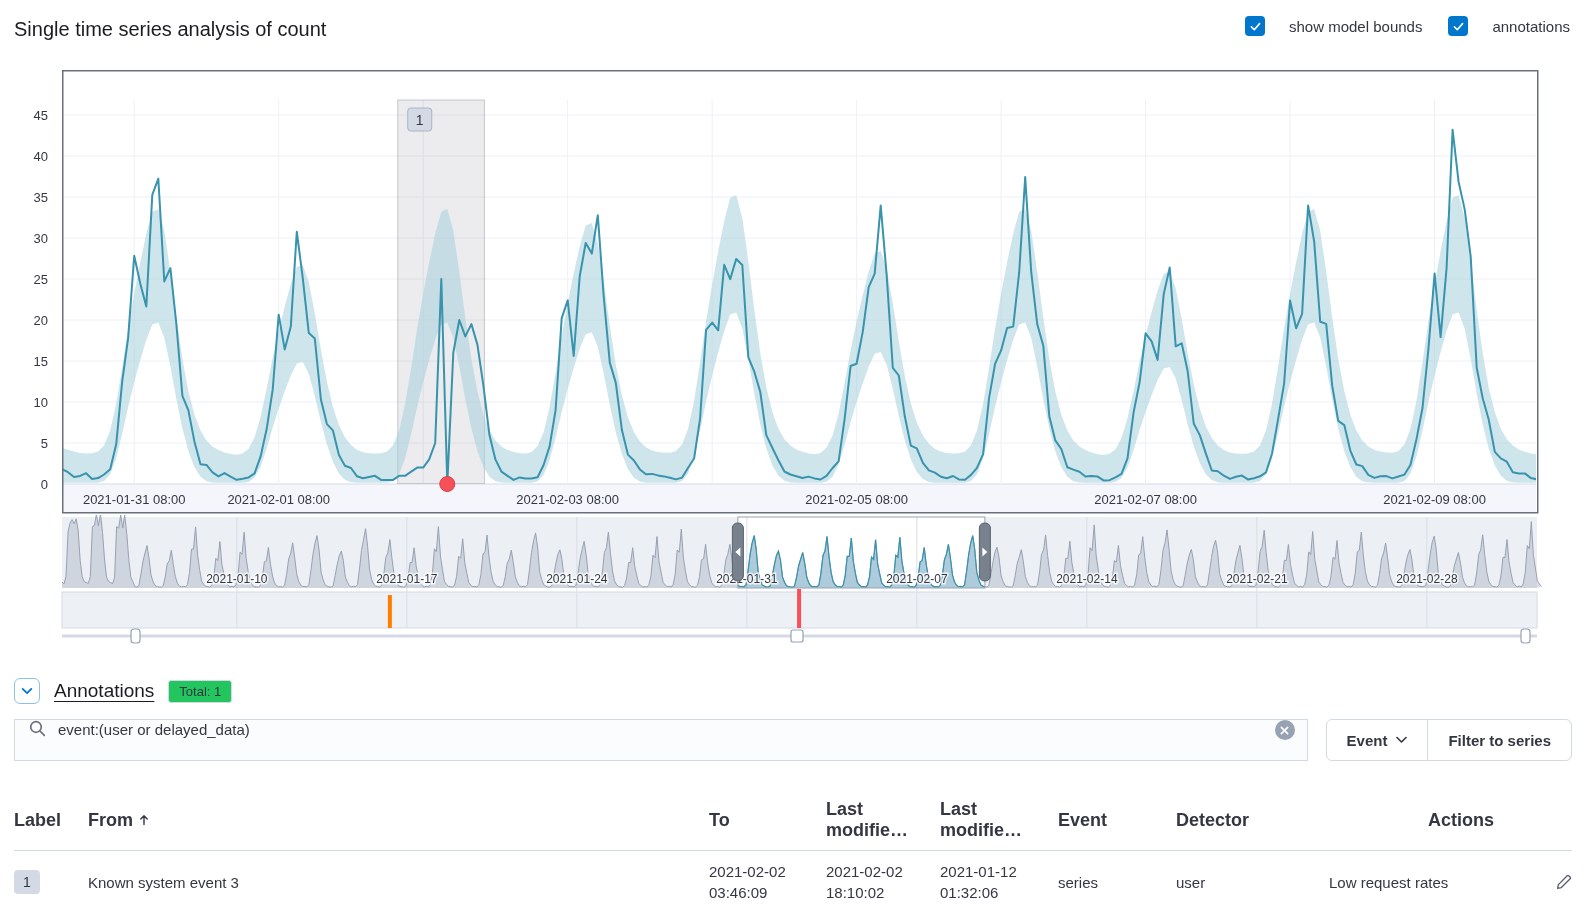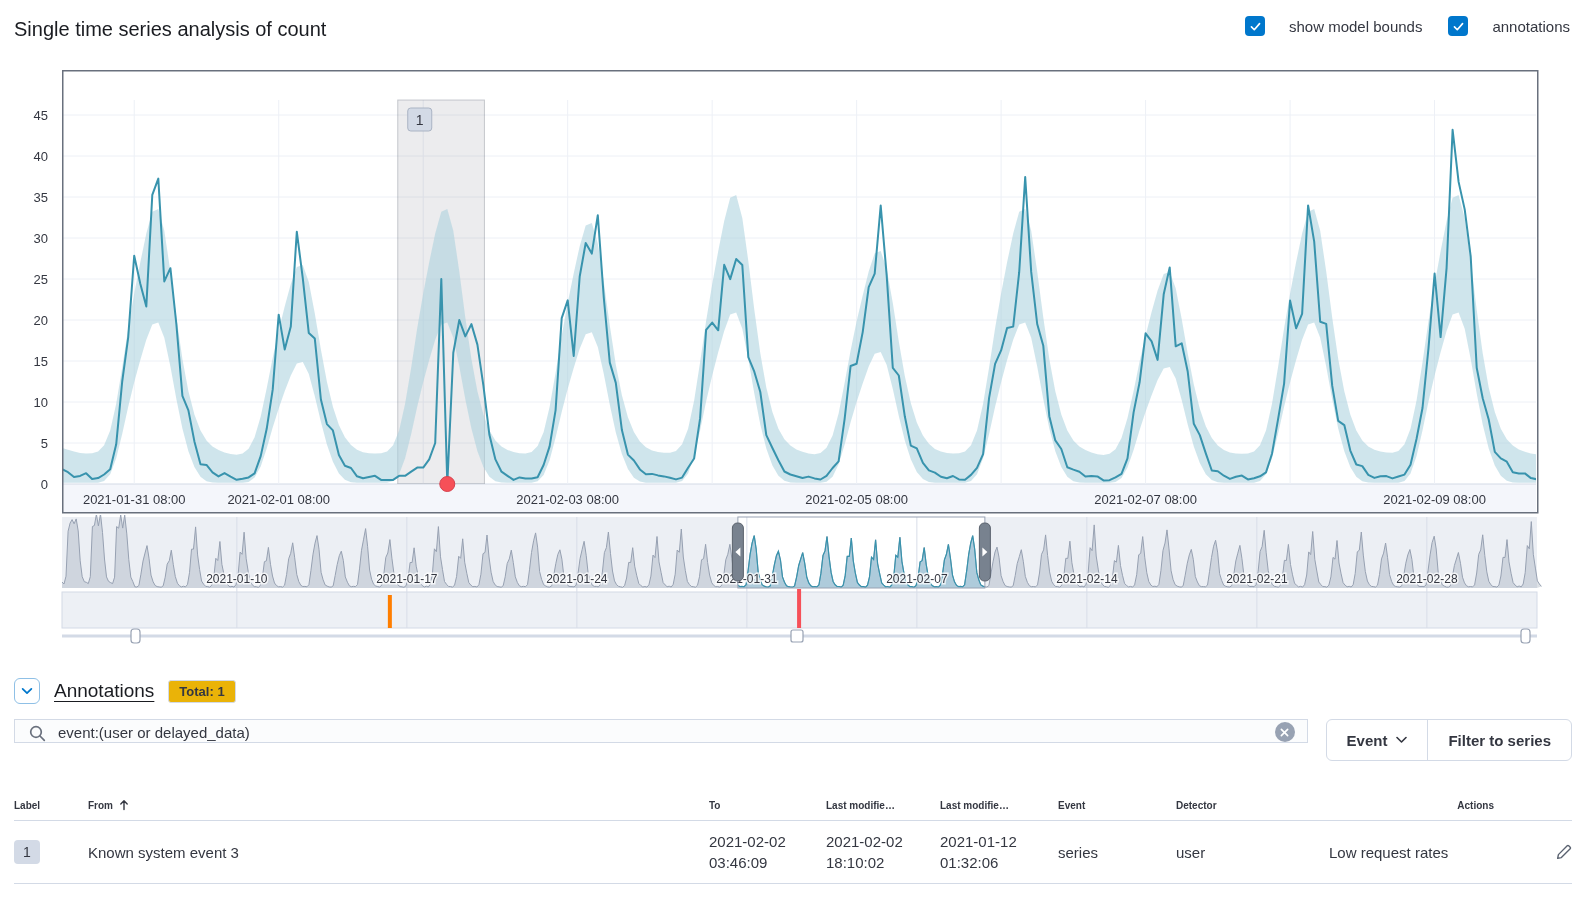--- a/index.html
+++ b/index.html
@@ -22,35 +22,35 @@
 
   svg text{font-family:"Liberation Sans",sans-serif;}
   .axis-label{font-size:13px;fill:#343741;}
   .ctx-label{font-size:12px;fill:#343741;paint-order:stroke;stroke:rgba(255,255,255,0.75);stroke-width:3px;}
   .badge-label{font-size:14px;fill:#343741;}
 
   
   .ann-header{position:absolute;left:14px;top:678px;display:flex;align-items:center;gap:14px;}
   .chev-btn{width:26px;height:26px;border:1px solid #8fc0e6;border-radius:6px;background:#fff;color:#0077cc;display:flex;align-items:center;justify-content:center;cursor:pointer;padding:0;}
   .ann-title{font-size:19px;color:#1a1c21;text-decoration:underline;text-underline-offset:4px;cursor:pointer;}
-  .total-badge{border:1px solid #d3dae6;border-radius:3px;padding:3px 10px;font-size:13px;font-weight:700;color:#343741;background:#eab308;}
+  .total-badge{border:1px solid #d3dae6;border-radius:3px;padding:3px 10px;font-size:13px;font-weight:400;color:#343741;background:#22c55e;}
 
   
   .search-row{position:absolute;left:14px;top:719px;right:14px;display:flex;gap:18px;}
-  .search-box{flex:1;height:24px;background:#fbfcfd;border:1px solid #d3dae6;border-radius:0;display:flex;align-items:flex-end;padding:0 12px 0 14px;box-sizing:border-box;}
+  .search-box{flex:1;height:42px;background:#fbfcfd;border:1px solid #d3dae6;border-radius:0;display:flex;align-items:flex-start;padding:0 12px 0 14px;box-sizing:border-box;}
   .search-box input{flex:1;border:none;outline:none;background:transparent;font-size:15px;color:#343741;font-family:inherit;margin-left:10px;}
   .clear-btn{width:20px;height:20px;border-radius:50%;background:#98a2b3;border:none;display:flex;align-items:center;justify-content:center;cursor:pointer;padding:0;flex:0 0 auto;}
   .filter-group{display:flex;height:42px;border:1px solid #d3dae6;border-radius:6px;background:#fff;overflow:hidden;box-sizing:border-box;}
   .fg-btn{border:none;background:none;font-family:inherit;font-size:15px;font-weight:600;color:#343741;padding:0 20px;cursor:pointer;display:flex;align-items:center;gap:9px;}
   .fg-btn.event{border-right:1px solid #d3dae6;}
 
   
   .ann-table{position:absolute;left:14px;top:790px;right:14px;}
   .thead,.trow{display:grid;grid-template-columns:74px 621px 117px 114px 118px 118px 153px 165px 1fr;align-items:center;}
-  .thead{border-bottom:1px solid #d3dae6;padding:9px 0;font-size:10px;font-weight:700;color:#343741;}
+  .thead{border-bottom:1px solid #d3dae6;padding:9px 0;font-size:18px;font-weight:700;color:#343741;}
   .th{display:flex;align-items:center;gap:5px;}
   .th.actions{justify-content:flex-end;text-align:center;}
   .trow{border-bottom:1px solid #d3dae6;padding:10px 0;font-size:15px;}
   .td.actions{display:flex;justify-content:flex-end;}
   .two-line div{line-height:21px;}
   .label-badge{display:inline-flex;min-width:26px;height:24px;align-items:center;justify-content:center;background:#d3dae6;border-radius:4px;font-size:14px;color:#343741;}
   .icon-btn{border:none;background:none;padding:0;cursor:pointer;display:flex;align-items:center;}
 </style>
 </head>
 <body>

